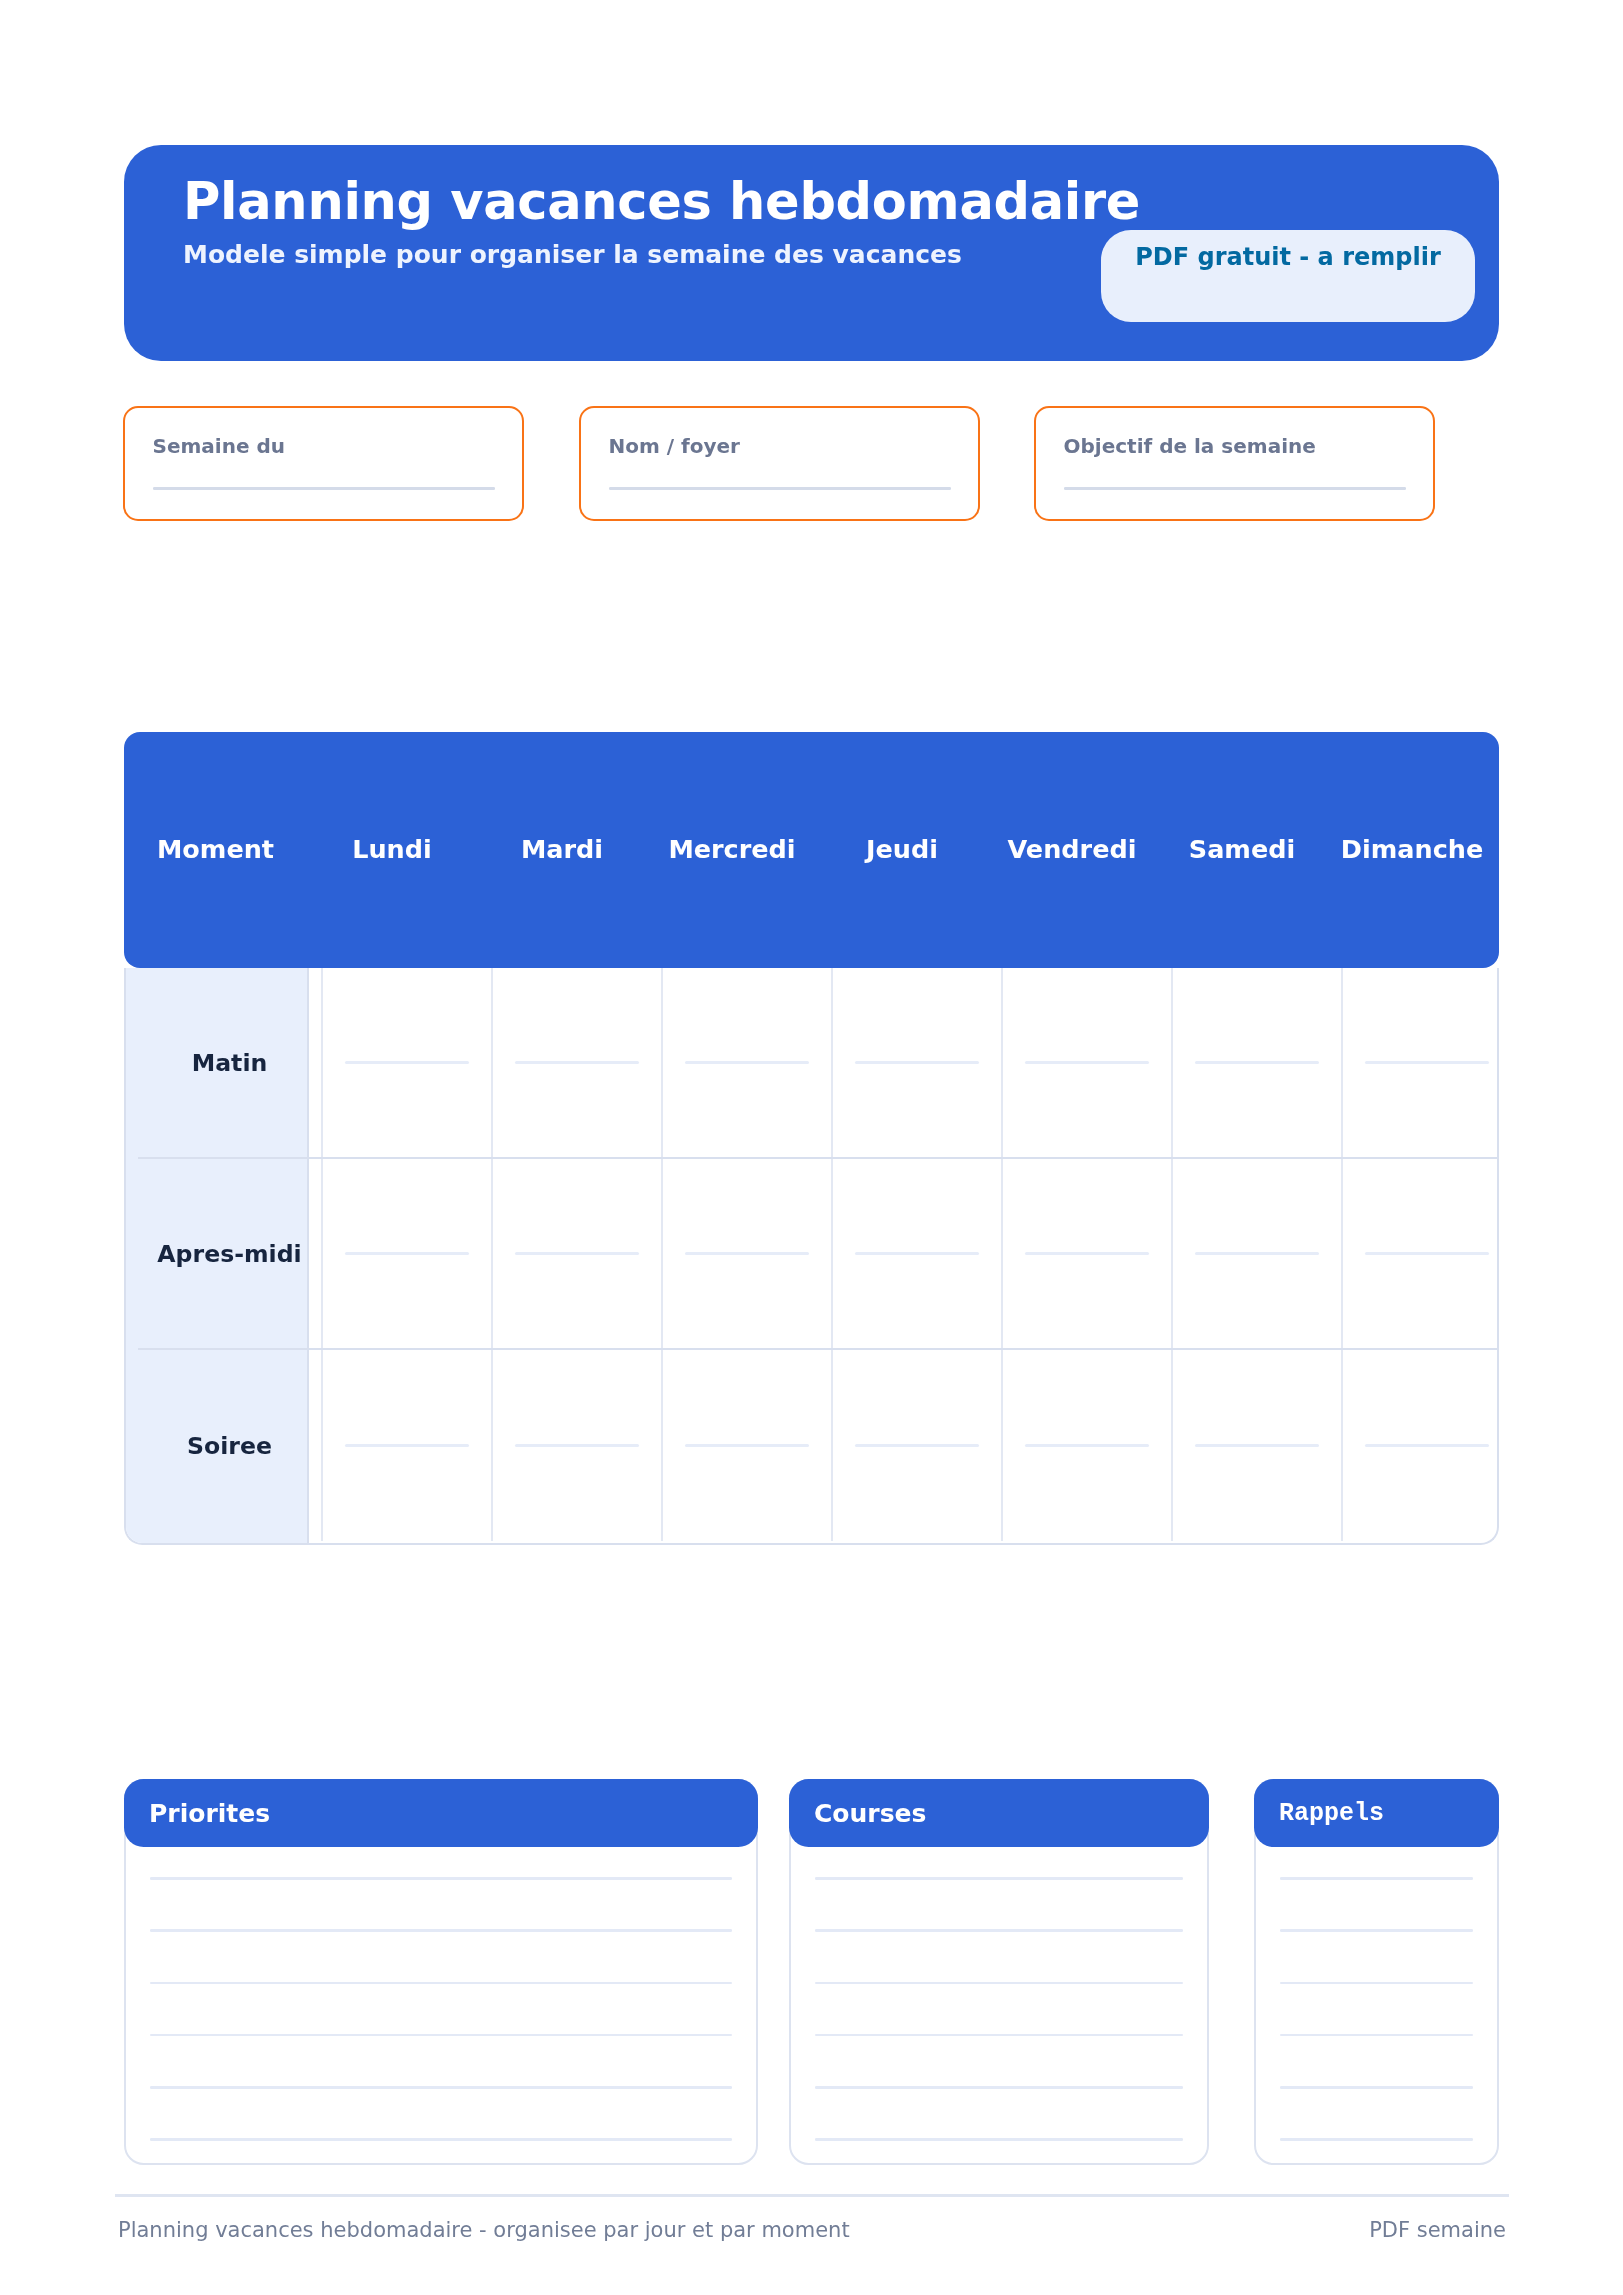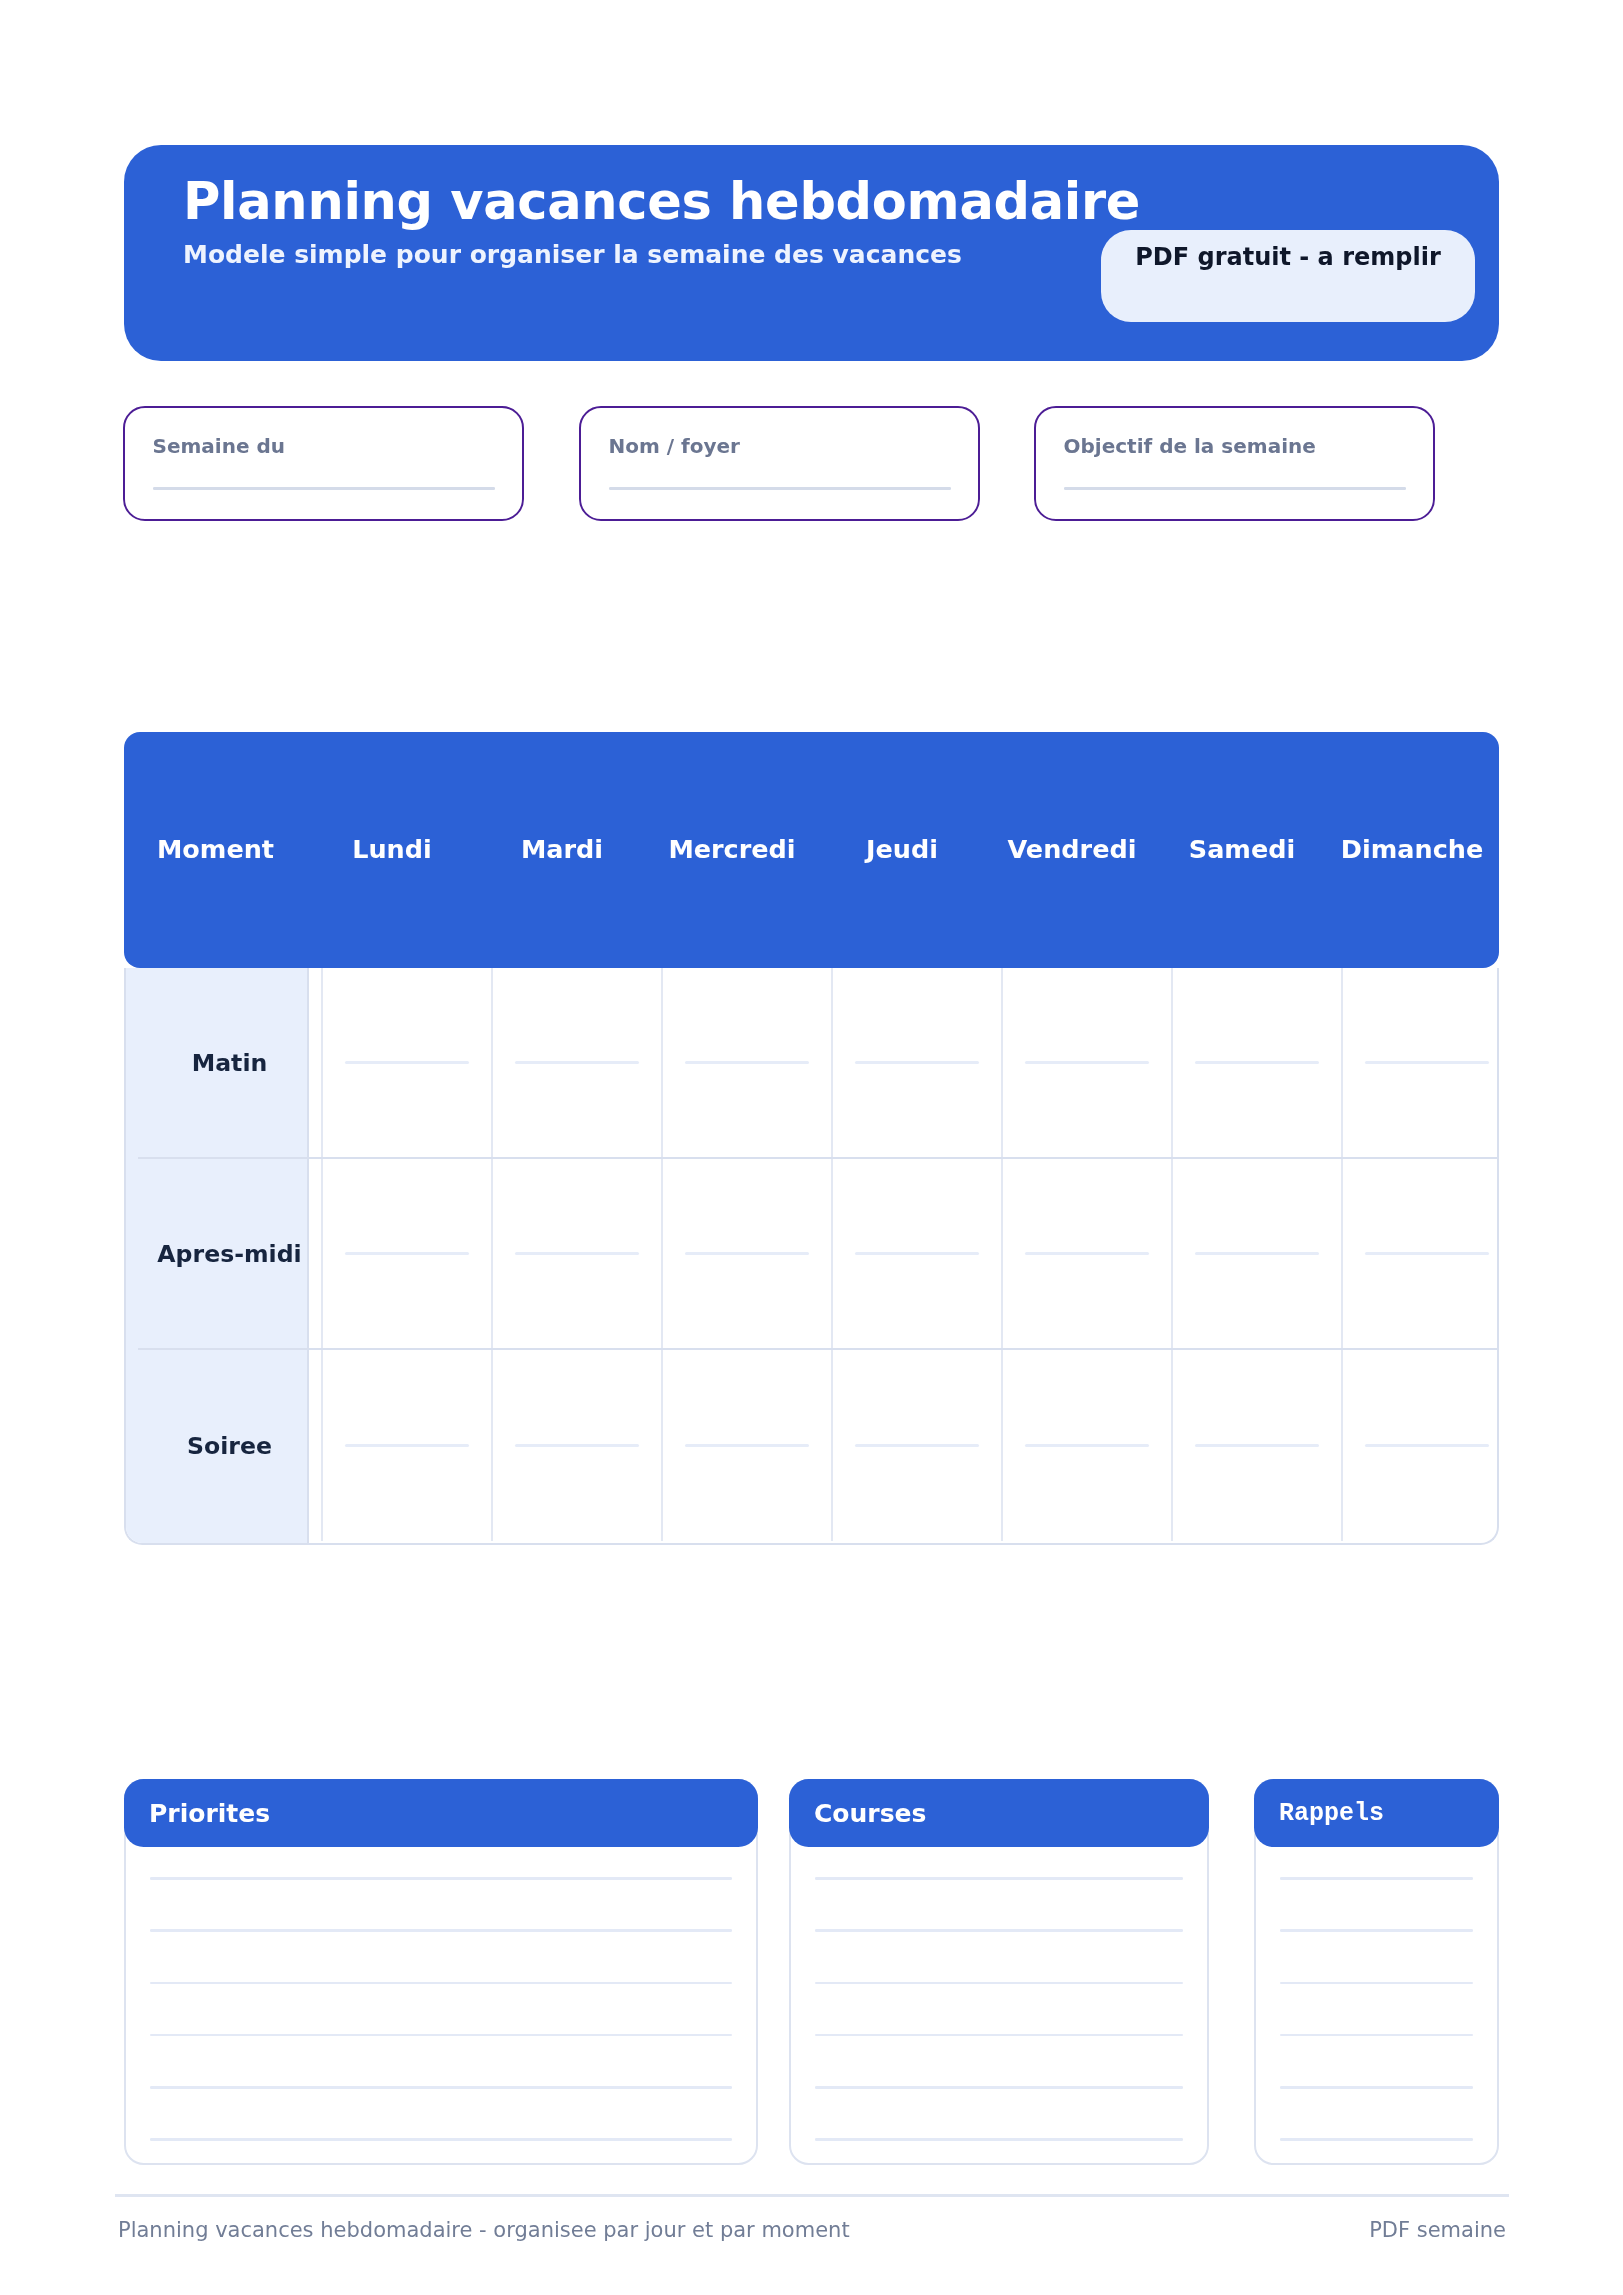--- a/index.html
+++ b/index.html
@@ -62,41 +62,41 @@
     height: 92px;
     background: #e8effc;
     border-radius: 30px;
     box-sizing: border-box;
     padding: 14.4px 22px 0 22px;
     text-align: center;
   }
   .header-badge span {
     font-size: 24px;
     font-weight: bold;
-    color: #0f172a;
+    color: #0369a1;
     white-space: nowrap;
     line-height: 1.1;
   }
 
   
   .info-row {
     position: absolute;
     left: 123px;
     top: 406px;
     width: 1377px;
     height: 118px;
   }
   .info-card {
     position: absolute;
     top: 0;
     width: 401px;
     height: 115px;
     background: #ffffff;
-    border: 2px solid #4c1d95;
-    border-radius: 22px;
+    border: 2px solid #f97316;
+    border-radius: 15px;
     box-sizing: border-box;
     padding: 27.5px 27.5px 0 27.5px;
   }
   .info-card:nth-child(1) { left: 0px; }
   .info-card:nth-child(2) { left: 456px; }
   .info-card:nth-child(3) { left: 911px; }
   .info-label {
     font-size: 20px;
     font-weight: bold;
     color: #6b7691;

